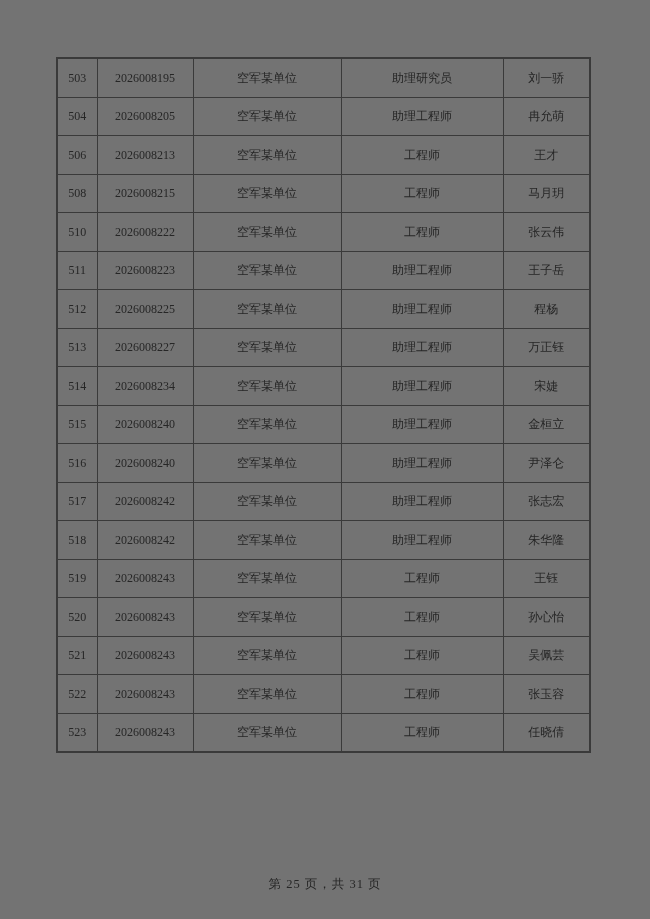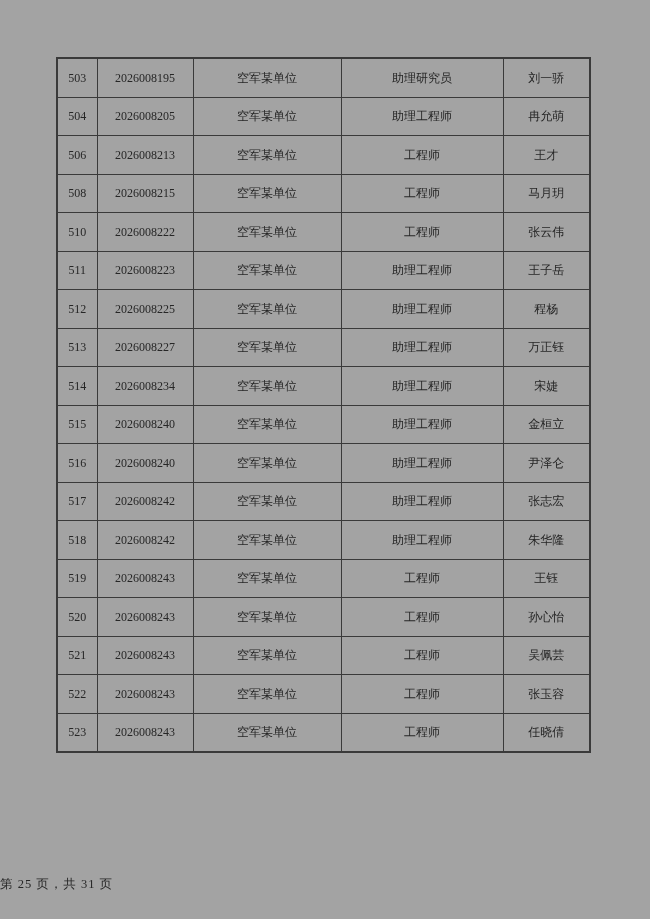--- a/index.html
+++ b/index.html
@@ -4,21 +4,21 @@
 <style>
   html, body {
     margin: 0;
     padding: 0;
     background: #ffffff;
   }
   .page {
     position: relative;
     width: 650px;
     height: 919px;
-    background: #a3a3a3;
+    background: #737373;
     font-family: "Liberation Serif", "DejaVu Serif", serif;
     color: #262626;
     overflow: hidden;
   }
   table.roster {
     position: absolute;
     left: 56px;
     top: 57px;
     width: 534px;
     border-collapse: collapse;
@@ -34,21 +34,21 @@
     font-size: 12px;
     line-height: 1.2;
     white-space: nowrap;
     overflow: hidden;
   }
   .footer {
     position: absolute;
     top: 876px;
     left: 0;
     width: 650px;
-    text-align: left;
+    text-align: center;
     font-size: 12.5px;
     letter-spacing: 1px;
     color: #262626;
   }
 </style>
 </head>
 <body>
 
 <div class="page">
 

